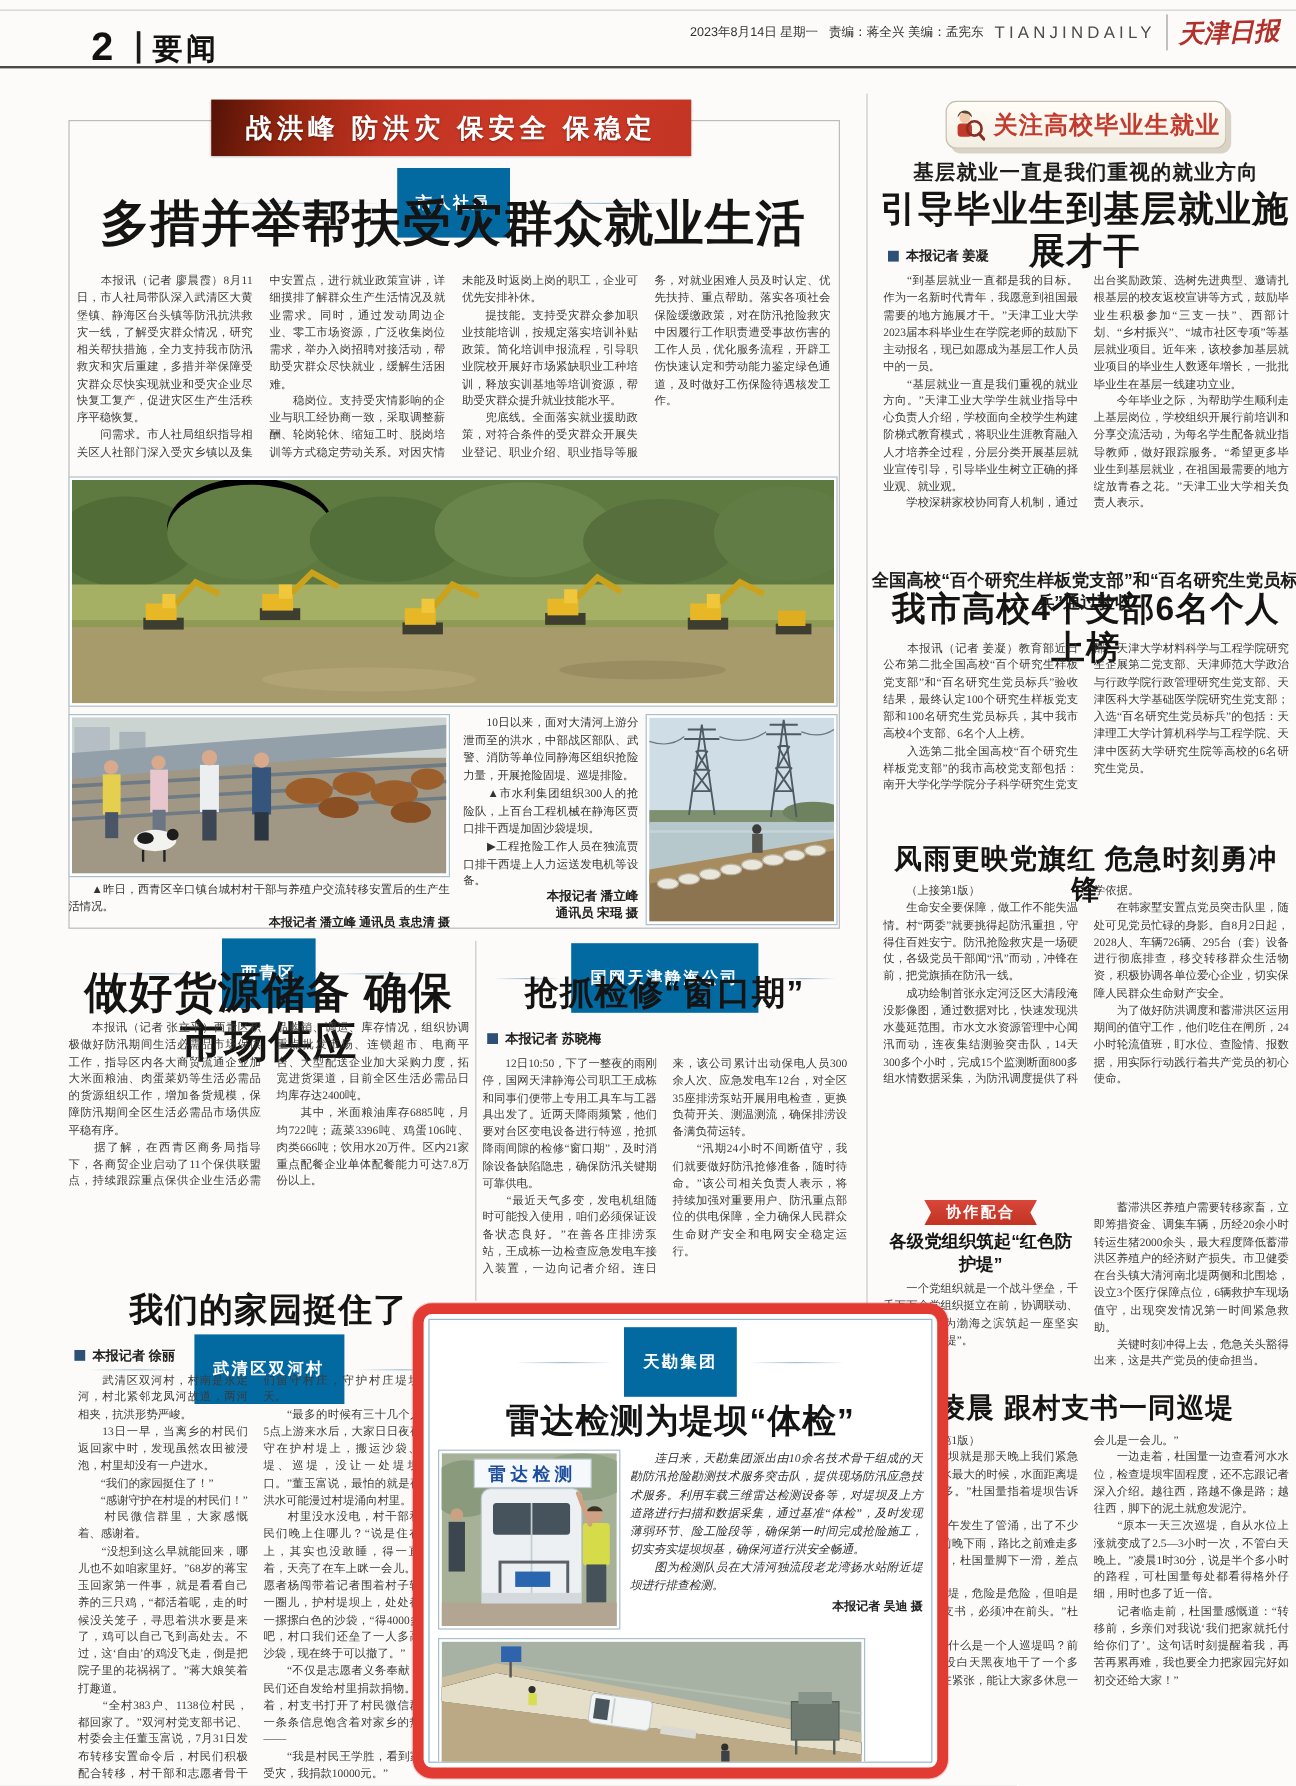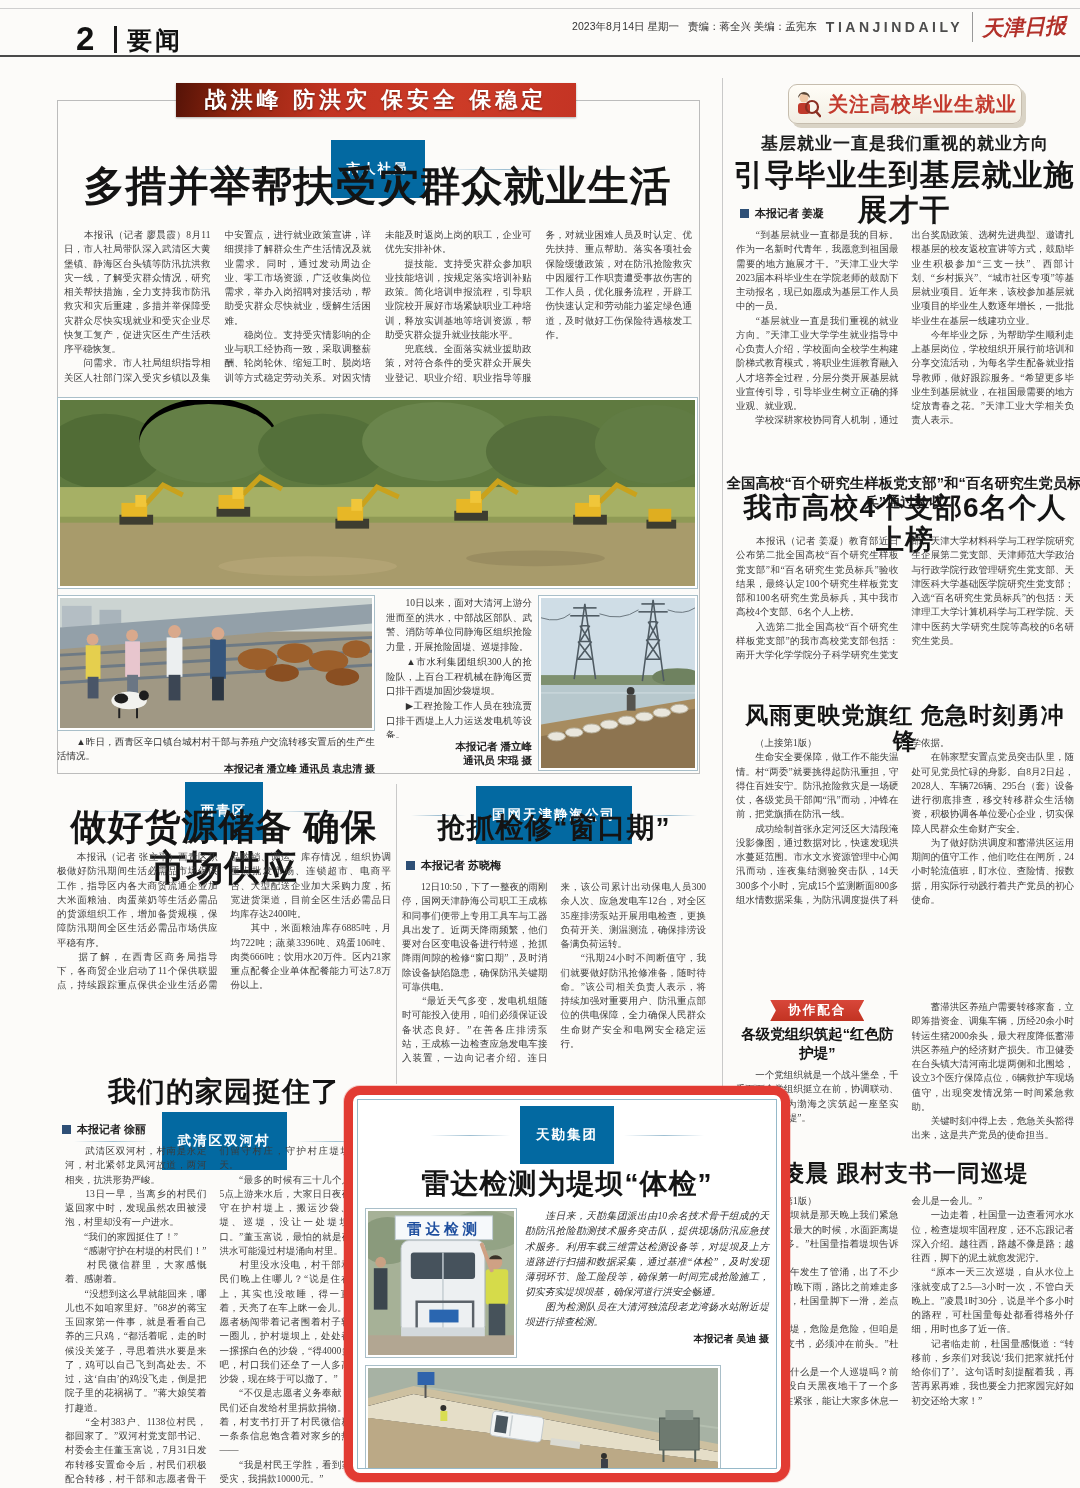--- a/index.html
+++ b/index.html
@@ -29,29 +29,29 @@
 
 <div id="page">
 
   <div class="abs" style="left:0;top:8px;width:1080px;height:1px;background:#cfcfcf;"></div>
   <div class="abs" style="left:76px;top:20px;font-size:33px;font-weight:900;color:#121212;">2</div>
   <div class="abs" style="left:114px;top:26px;width:3px;height:27px;background:#1a1a1a;"></div>
   <div class="abs" style="left:127px;top:24px;font-size:25px;font-weight:900;color:#121212;letter-spacing:3px;">要闻</div>
   <div class="abs" style="right:14px;top:12px;display:flex;align-items:center;gap:9px;">
     <span style="font-size:10.5px;color:#333;">2023年8月14日 星期一</span>
     <span style="font-size:10.5px;color:#333;">责编：蒋全兴 美编：孟宪东</span>
-    <span style="font-size:14px;color:#4c4c4c;letter-spacing:3.5px;font-weight:bold;">TIANJINDAILY</span>
+    <span style="font-size:14px;color:#4c4c4c;letter-spacing:3.5px;font-weight:normal;">TIANJINDAILY</span>
     <span style="width:1px;height:30px;background:#999;"></span>
     <span class="serif" style="font-size:21px;font-weight:bold;font-style:italic;color:#b2302a;transform:rotate(-2deg);">天津日报</span>
   </div>
   <div class="abs" style="left:0;top:55px;width:1080px;height:2px;background:#4a4a4a;"></div>
 
   <div class="abs" style="left:57px;top:100px;width:641px;height:672px;border:1px solid #bcbcbc;"></div>
 
-  <div class="abs" style="left:176px;top:83px;width:400px;height:34px;display:flex;align-items:center;justify-content:center;
+  <div class="abs" style="left:176px;top:83px;width:400px;height:47px;display:flex;align-items:center;justify-content:center;
        background:linear-gradient(100deg,#551307 0%,#93250f 16%,#c23322 38%,#cd3b27 70%,#c43424 100%);
        box-shadow:0 1px 2px rgba(0,0,0,.3);">
     <span style="color:#fff;font-weight:900;font-size:22px;letter-spacing:4px;text-shadow:0 1px 2px rgba(0,0,0,.4);">战洪峰 防洪灾 保安全 保稳定</span>
   </div>
 
   <div class="abs label-row" style="left:57px;top:140px;width:641px;">
     <span class="sideline"></span>
     <span class="label-blue">市人社局</span>
     <span class="sideline"></span>
   </div>

